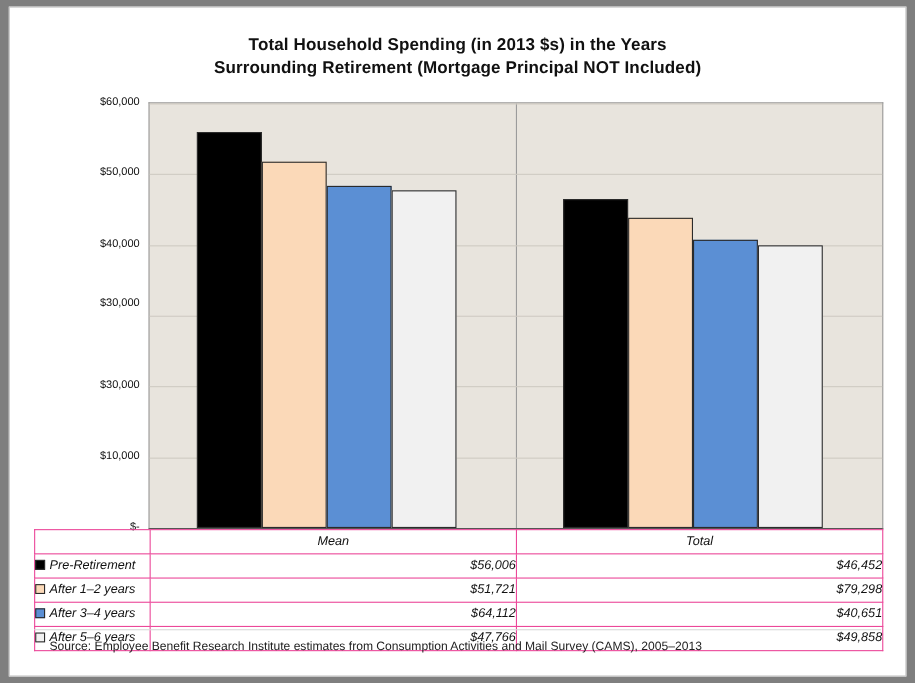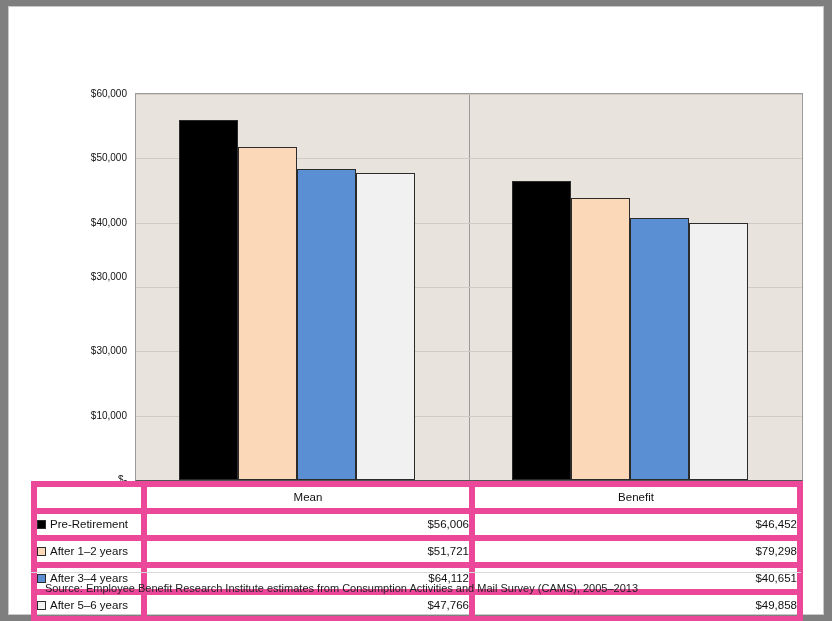--- a/index.html
+++ b/index.html
@@ -93,24 +93,25 @@
   #table {
     position: absolute;
     left: 22px;
     top: 474px;
     width: 772px;
     border-collapse: collapse;
     font-size: 11.5px;
     color: #111111;
   }
   #table td {
-    border: 6px solid #ec4899;
+    border: 1px solid #ec4899;
     padding: 0;
     height: 21px;
     line-height: 21px;
+    font-style: italic;
   }
   td.cat {
     width: 104px;
     padding-left: 4px;
     white-space: nowrap;
     border-left: none;
   }
   td.val {
     text-align: right;
   }
@@ -145,20 +146,24 @@
     top: 565px;
     height: 1px;
     background: #d9d9d9;
   }
 </style>
 </head>
 <body>
 
 <div id="figure">
 
+  <div id="title">
+    <span>Total Household Spending (in 2013 $s) in the Years</span>
+    <span class="line2">Surrounding Retirement (Mortgage Principal NOT Included)</span>
+  </div>
 
   <div id="plot-wrap">
     <div id="y-axis-labels">
         <div class="ytick" style="top: 386px;">$-</div>
         <div class="ytick" style="top: 321.667px;">$10,000</div>
         <div class="ytick" style="top: 257.333px;">$30,000</div>
         <div class="ytick" style="top: 183px;">$30,000</div>
         <div class="ytick" style="top: 128.667px;">$40,000</div>
         <div class="ytick" style="top: 64.3333px;">$50,000</div>
         <div class="ytick" style="top: 0px;">$60,000</div>
@@ -180,21 +185,21 @@
         <div class="bar" style="left: 494px; width: 59px; height: 261.521px; background: rgb(91, 143, 212);"></div>
         <div class="bar" style="left: 553px; width: 59px; height: 256.613px; background: rgb(241, 241, 241);"></div>
       </div>
   </div>
 
   <table id="table">
     <tbody>
         <tr>
           <td class="blank"></td>
           <td class="hdr">Mean</td>
-          <td class="hdr">Benefit</td>
+          <td class="hdr">Total</td>
         </tr>
         <tr>
           <td class="cat"><span class="swatch" style="background: rgb(0, 0, 0);"></span><span>Pre-Retirement</span></td>
           <td class="val">$56,006</td>
           <td class="val">$46,452</td>
         </tr>
         <tr>
           <td class="cat"><span class="swatch" style="background: rgb(251, 217, 184);"></span><span>After 1–2 years</span></td>
           <td class="val">$51,721</td>
           <td class="val">$79,298</td>

